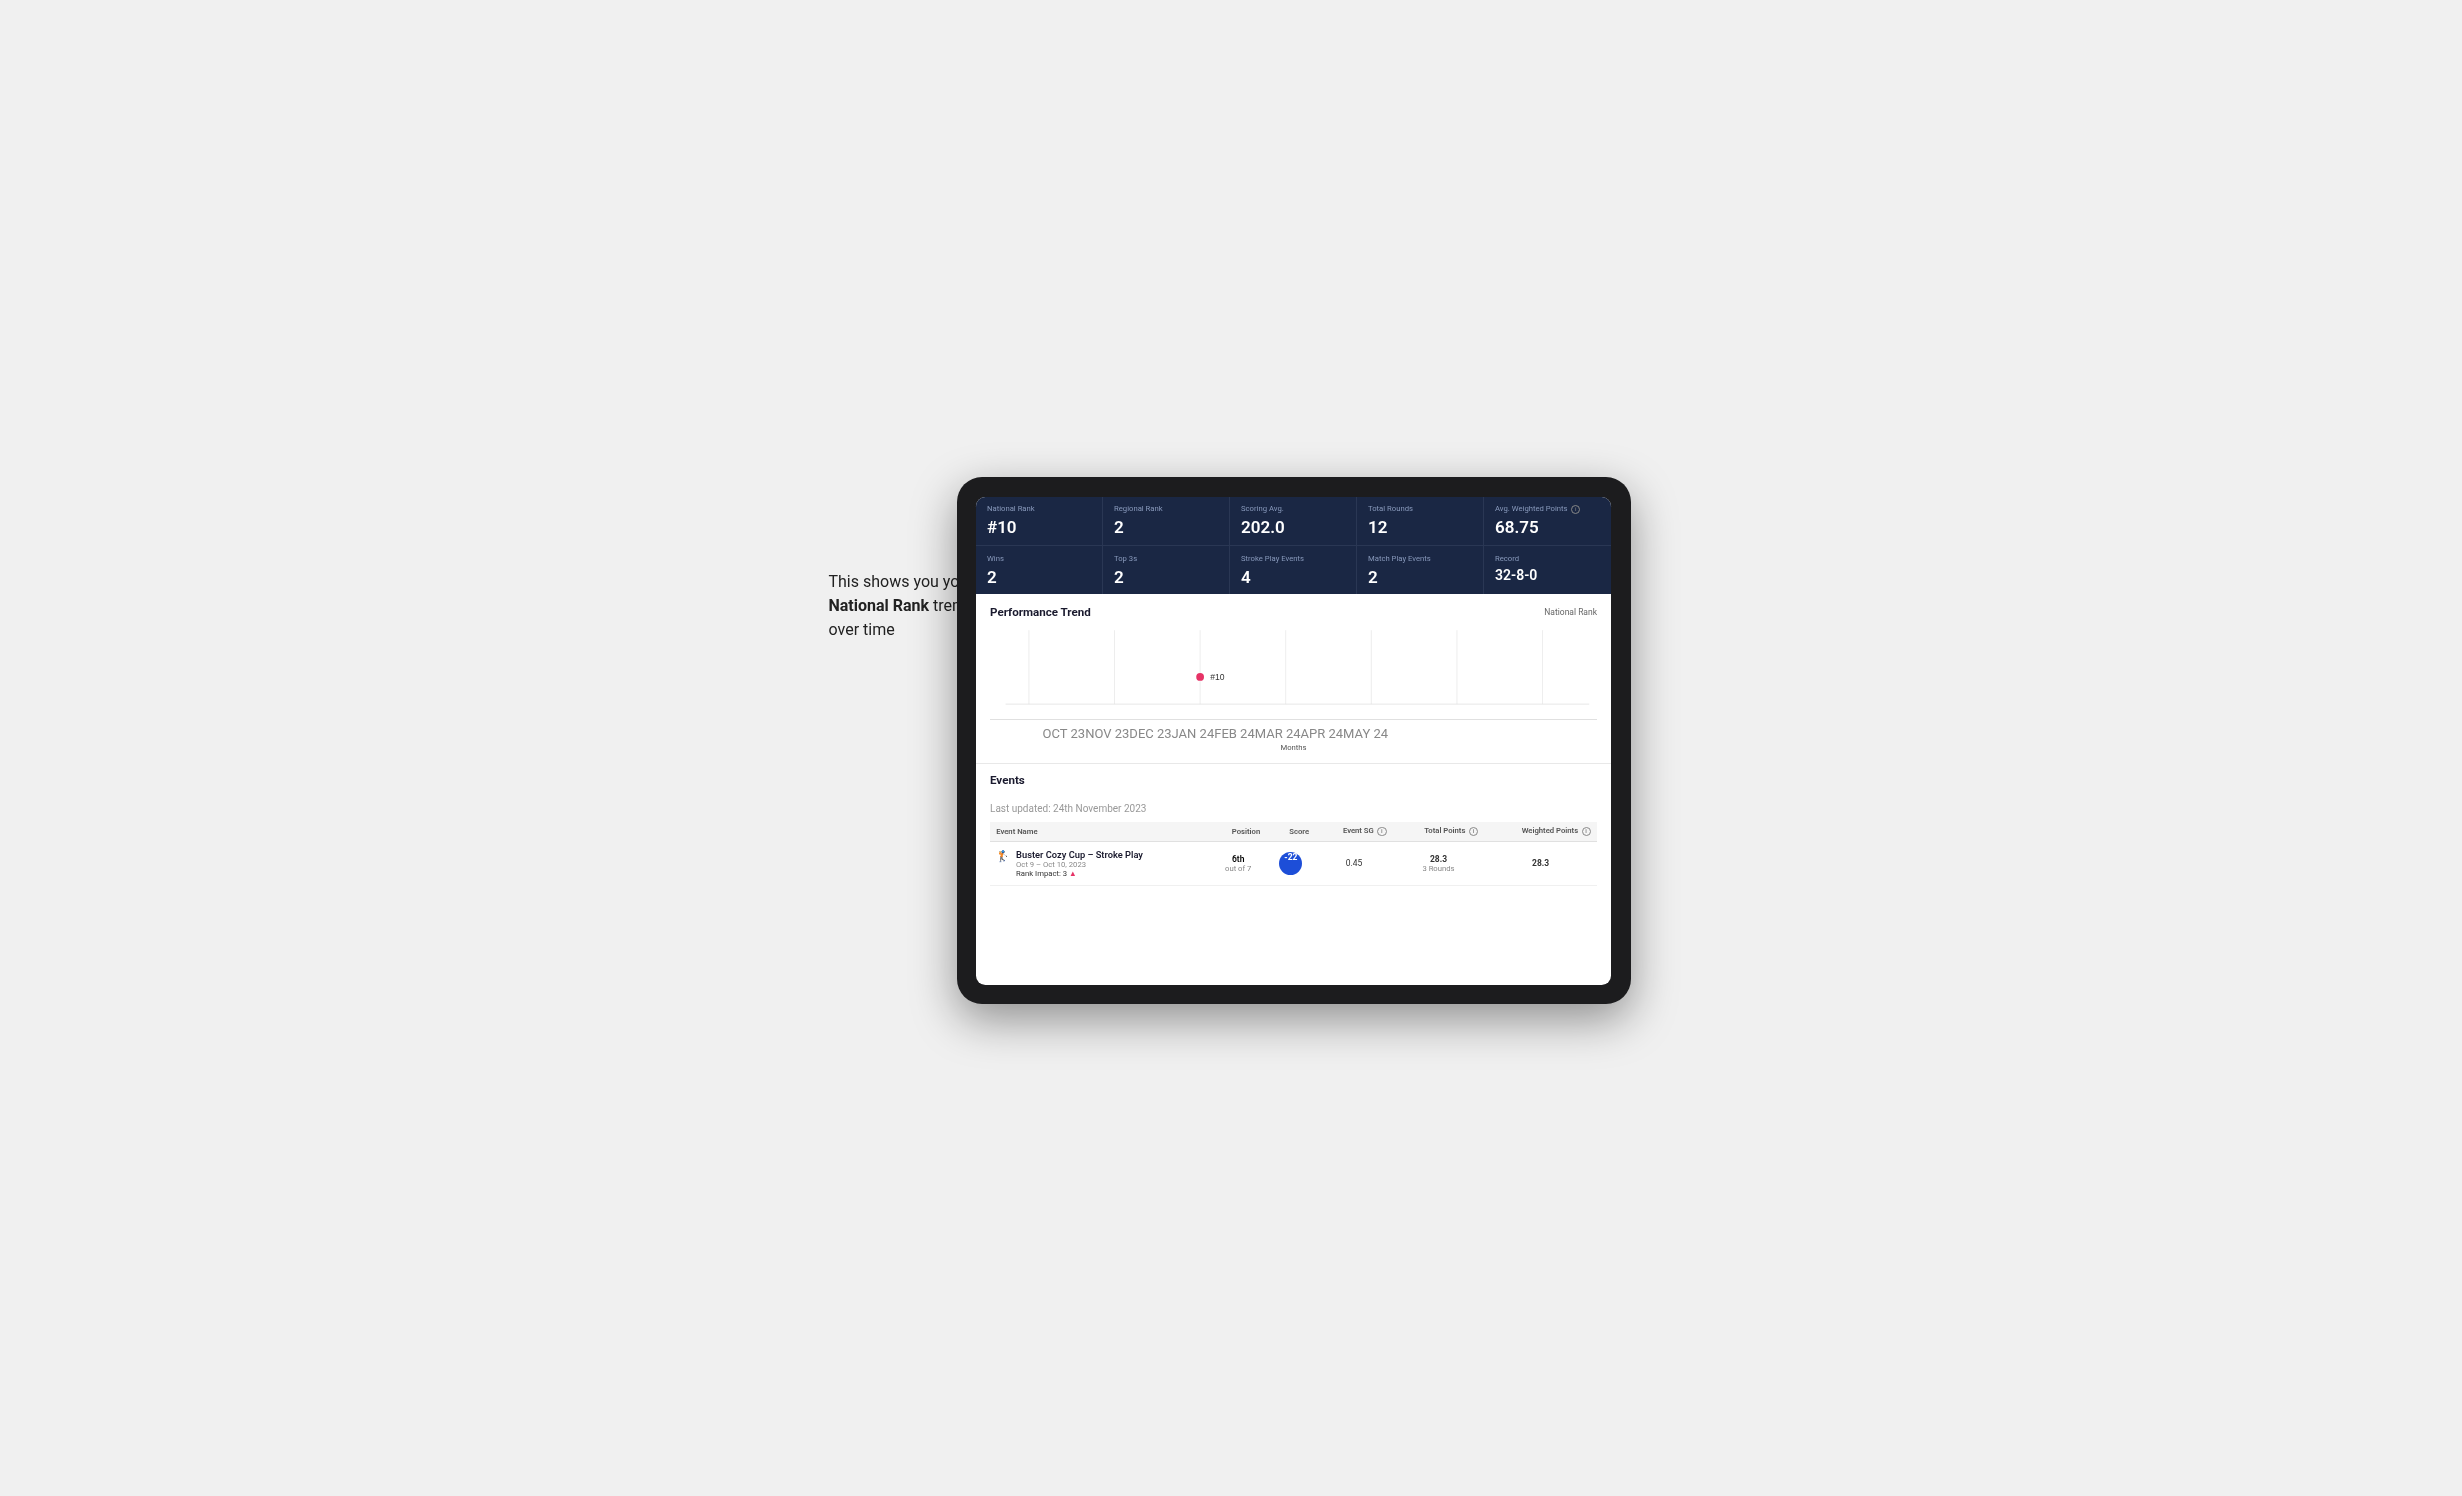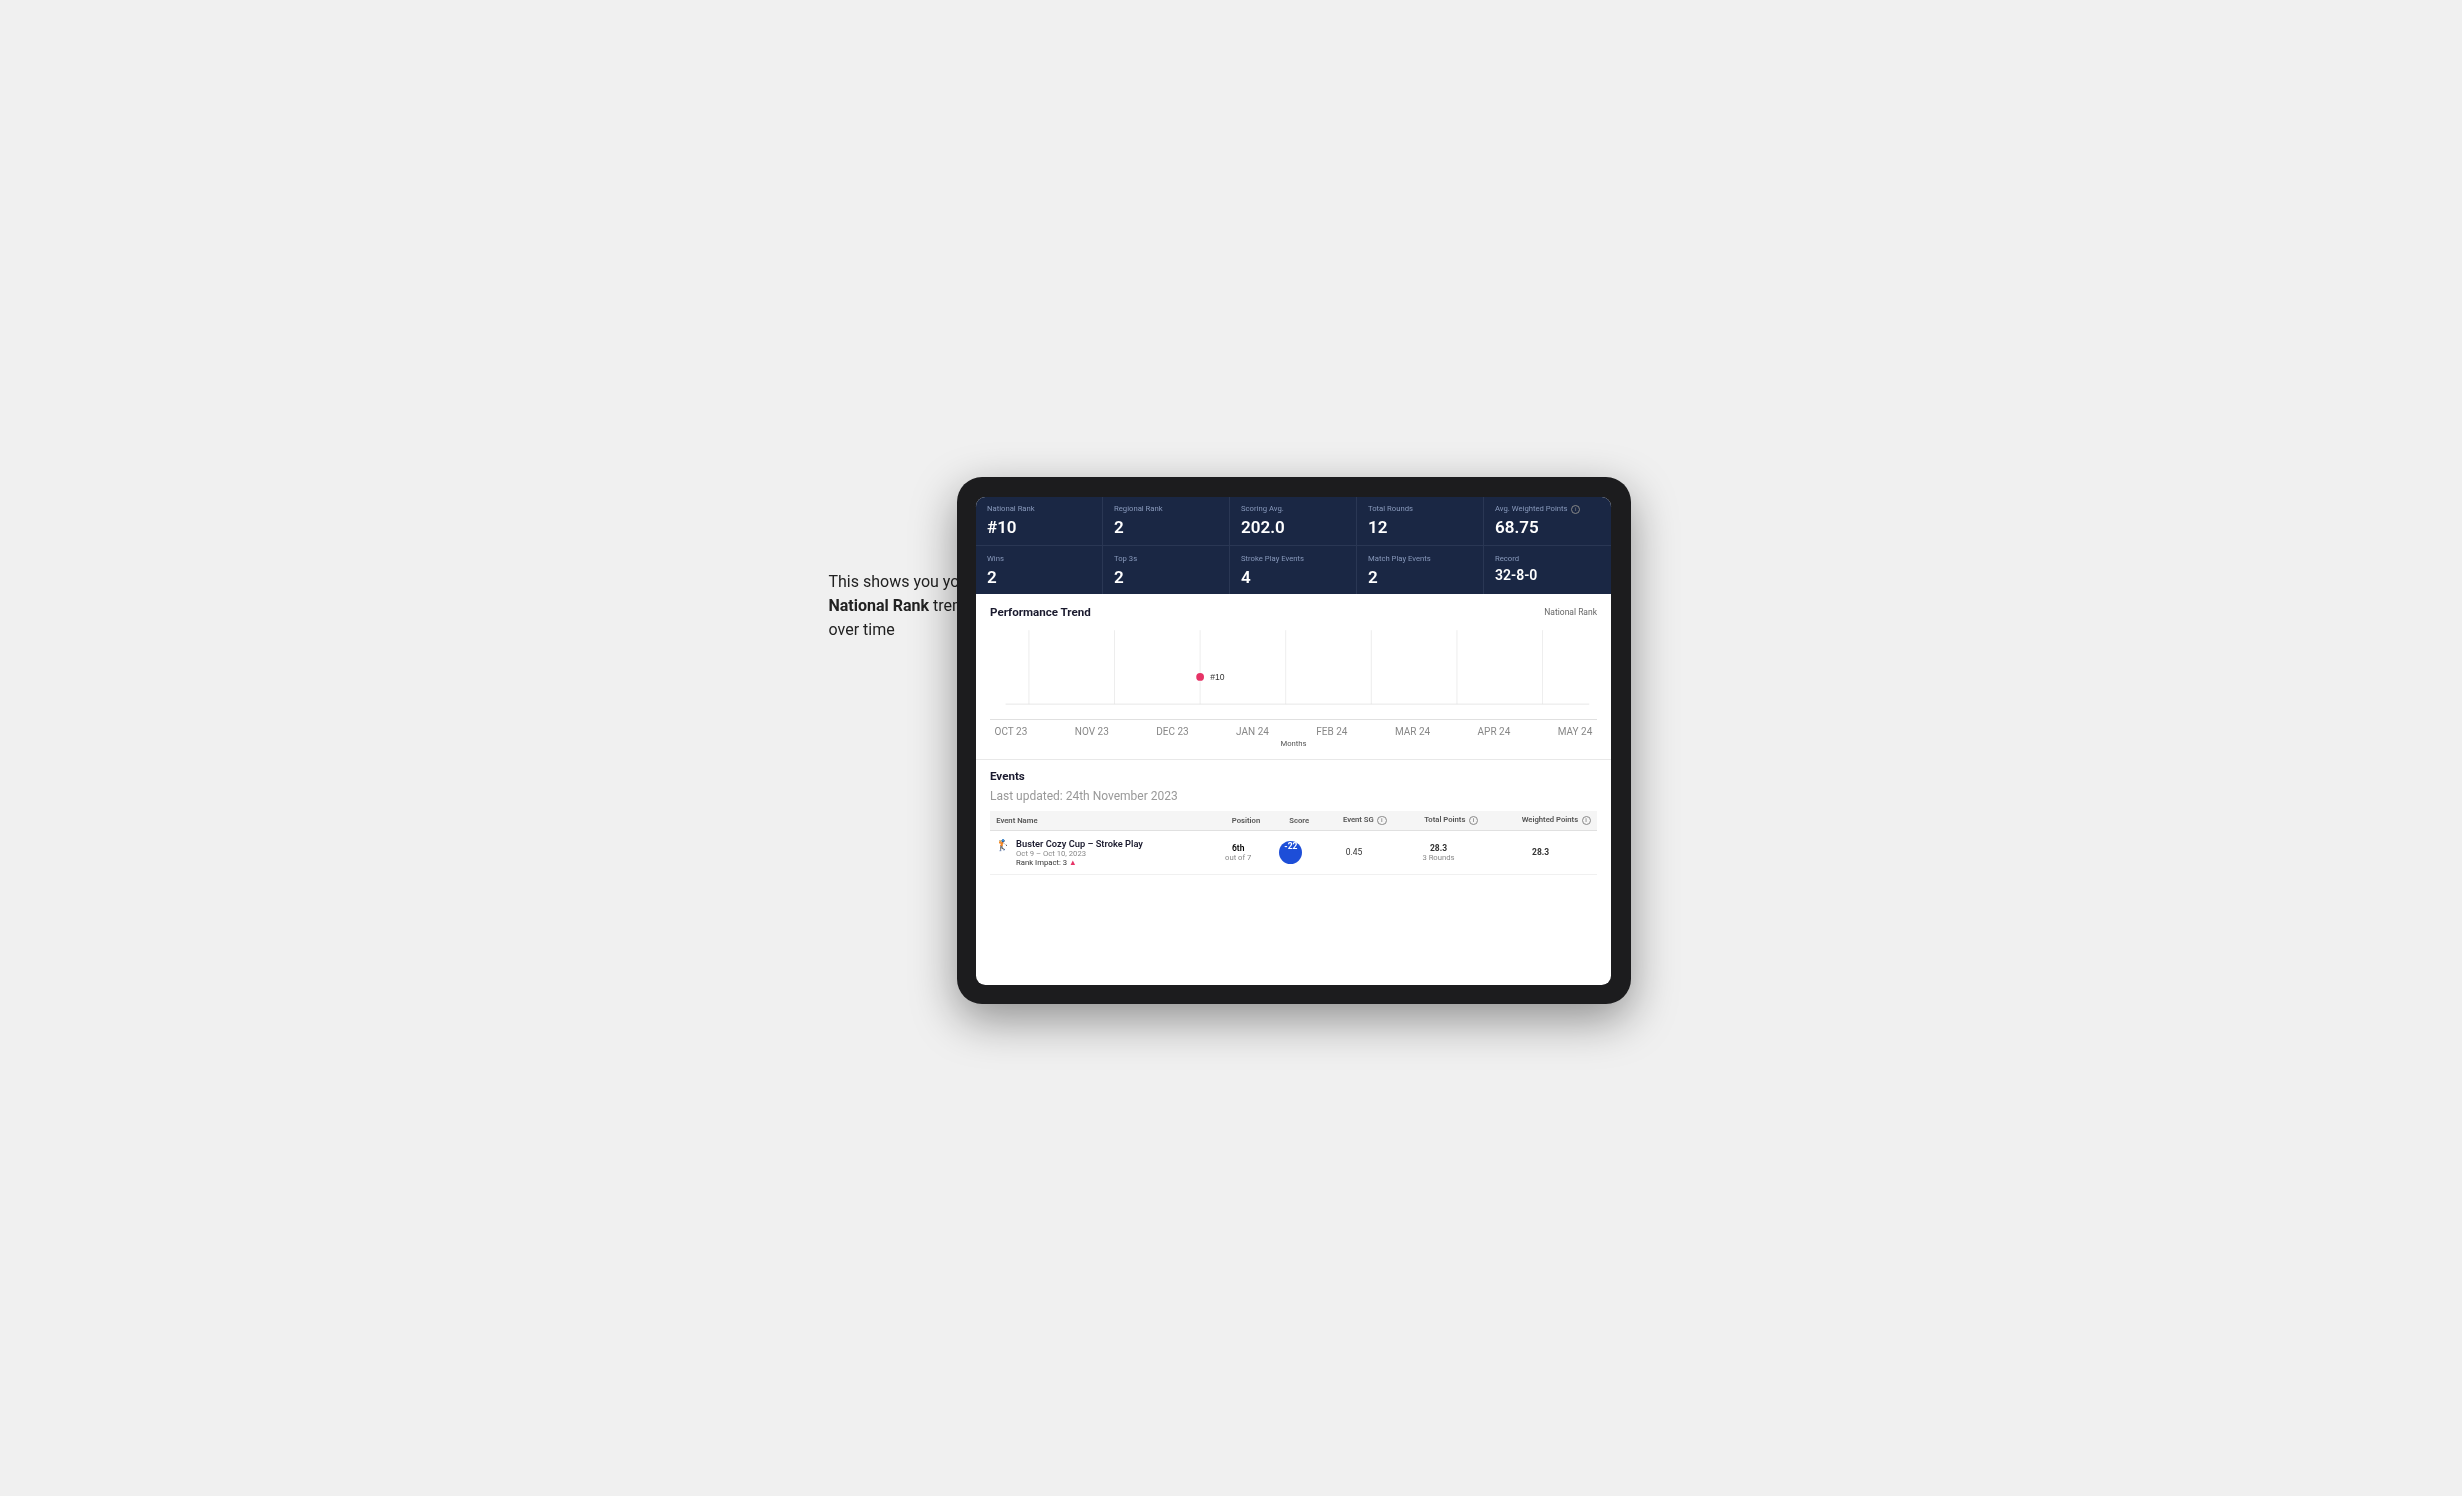--- a/index.html
+++ b/index.html
@@ -134,24 +134,24 @@
       margin-bottom: 3.1px;
     }
 
     .chart-svg {
       width: 100%;
       height: 100%;
     }
 
     .chart-x-labels {
       display: flex;
-      justify-content: space-between;
       padding: 3.1px 4.6px 0;
-      font-size: 10px;
+      font-size: 13px;
       color: #888;
+      margin-left: 48px;
     }
 
     .chart-x-title {
       text-align: center;
       font-size: 7.7px;
       color: #555;
       margin-top: 1.5px;
     }
 
     
@@ -160,23 +160,23 @@
       border-top: 0.8px solid #e8e8e8;
     }
 
     .events-title {
       font-size: 11.6px;
       font-weight: 700;
       color: #1a1a2e;
     }
 
     .events-updated {
-      font-size: 12px;
+      font-size: 10px;
       color: #999;
-      margin-top: 6px;
+      margin-top: 16px;
       margin-bottom: 7.7px;
     }
 
     .events-table {
       width: 100%;
       border-collapse: collapse;
       font-size: 8.5px;
     }
 
     .events-table thead tr {

